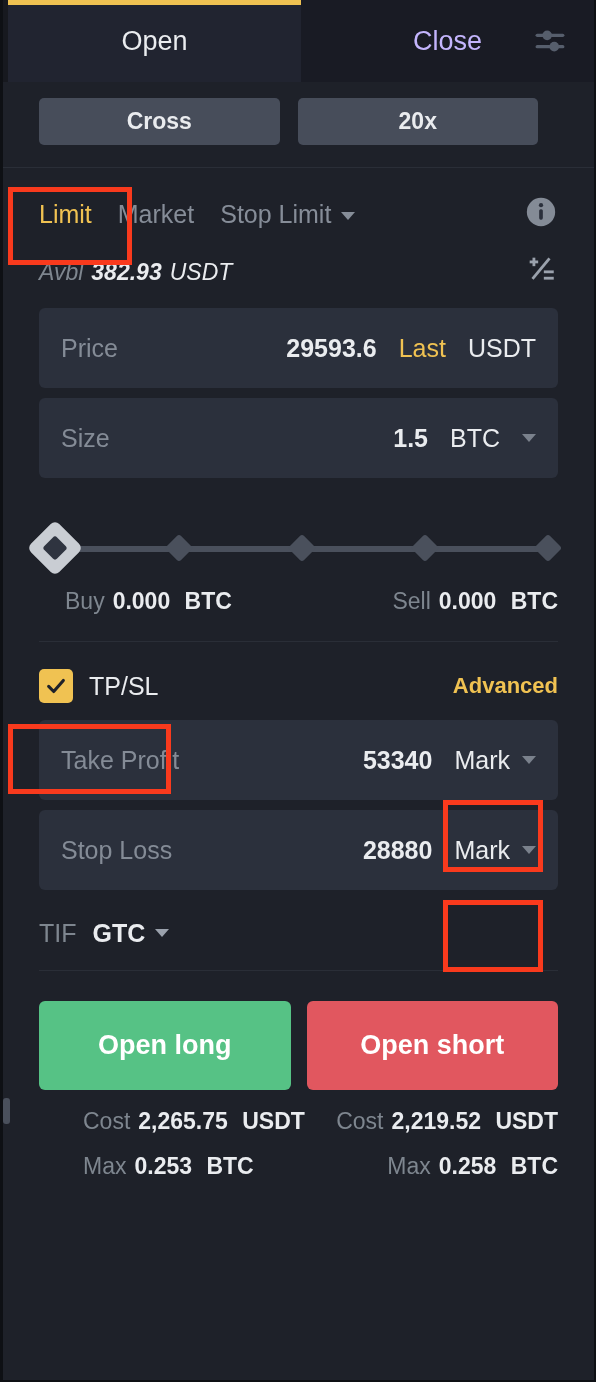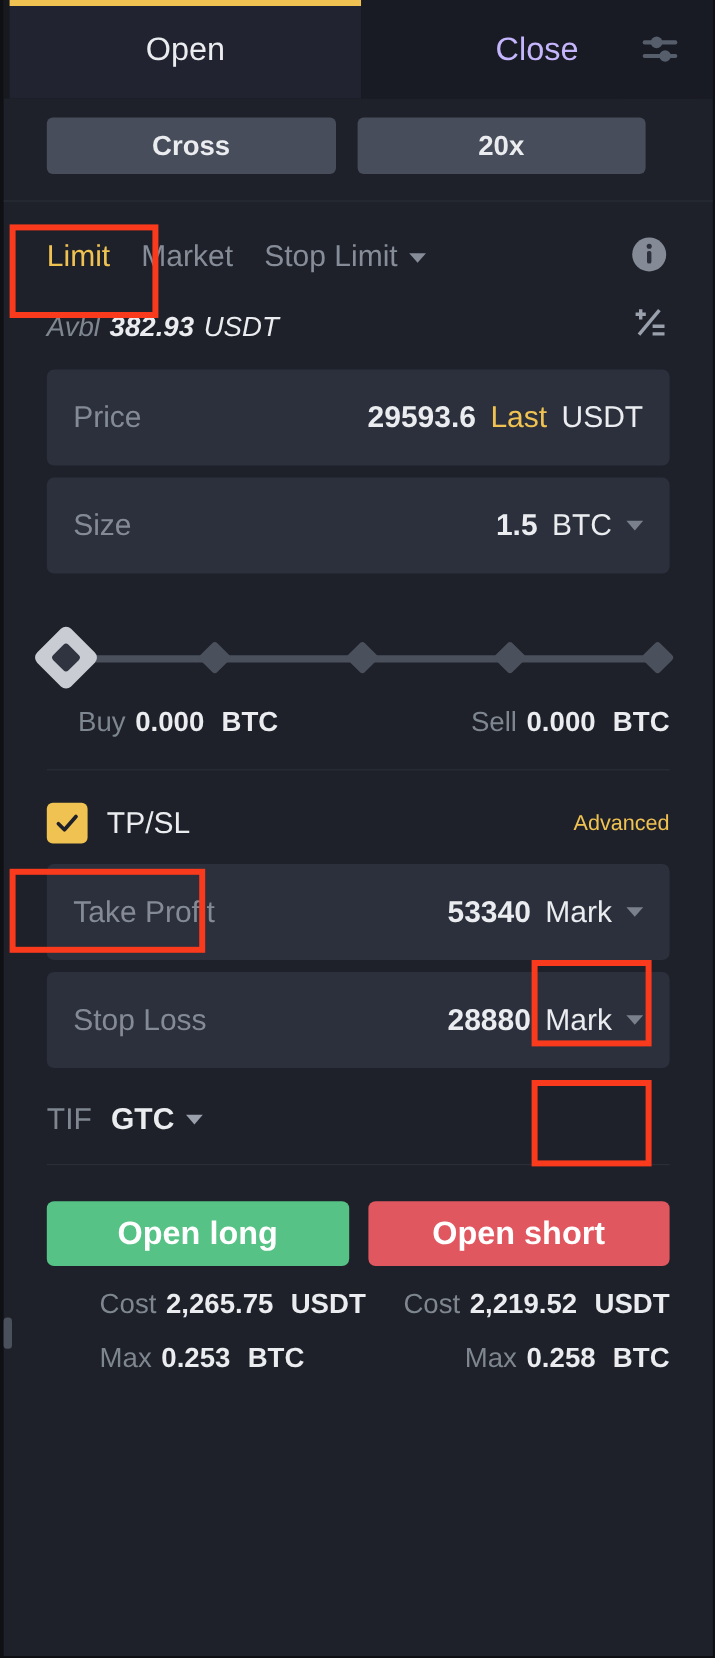--- a/index.html
+++ b/index.html
@@ -73,21 +73,21 @@
   .avbl-unit { color: #EAECEF; margin-left: 8px; }
   .avbl-icon { margin-left: auto; }
 
   
   .field {
     margin: 10px 36px 0 36px; height: 80px; background: #2B303C;
     border-radius: 6px; display: flex; align-items: center;
     padding: 0 22px; position: relative;
   }
   .field-label { color: #848B96; font-size: 25px; }
-  .field-right { margin-left: auto; display: flex; align-items: center; gap: 12px; }
+  .field-right { margin-left: auto; display: flex; align-items: center; gap: 22px; }
   .field-val { color: #EAECEF; font-size: 25px; font-weight: bold; }
   .field-suffix { color: #EAECEF; font-size: 25px; }
   .field-suffix.accent { color: #F0C252; }
   .caret-sm {
     display: inline-block; width: 0; height: 0;
     border-left: 7px solid transparent; border-right: 7px solid transparent;
     border-top: 8px solid #7A818C;
   }
 
   
@@ -122,39 +122,39 @@
 
   
   .tpsl-row {
     display: flex; align-items: center; padding: 20px 36px 0 36px; height: 68px;
   }
   .checkbox {
     width: 34px; height: 34px; background: #F0C252; border-radius: 5px;
     display: flex; align-items: center; justify-content: center; margin-right: 16px;
   }
   .tpsl-label { color: #EAECEF; font-size: 25px; }
-  .advanced { margin-left: auto; color: #F0C252; font-size: 18px; font-weight: normal; }
+  .advanced { margin-left: auto; color: #F0C252; font-size: 22px; font-weight: bold; }
 
   .unit-box {
     display: flex; align-items: center; gap: 12px;
     color: #EAECEF; font-size: 25px;
   }
 
   
   .tif-row {
     display: flex; align-items: center; padding: 24px 36px 0 36px;
     font-size: 25px; height: 62px;
   }
   .tif-label { color: #7E868F; margin-right: 16px; }
   .tif-val { color: #EAECEF; font-weight: bold; }
 
   
   .actions { display: flex; gap: 16px; padding: 30px 36px 0 36px; }
   .act-btn {
-    flex: 1; height: 54px; border-radius: 6px;
+    flex: 1; height: 89px; border-radius: 6px;
     display: flex; align-items: center; justify-content: center;
     color: #FFFFFF; font-size: 27px; font-weight: bold;
   }
   .act-btn.long { background: #56C285; }
   .act-btn.short { background: #E1575F; }
 
   .cost-row {
     display: flex; justify-content: space-between;
     padding: 18px 36px 0 36px; font-size: 23px; margin-left: 44px;
   }

